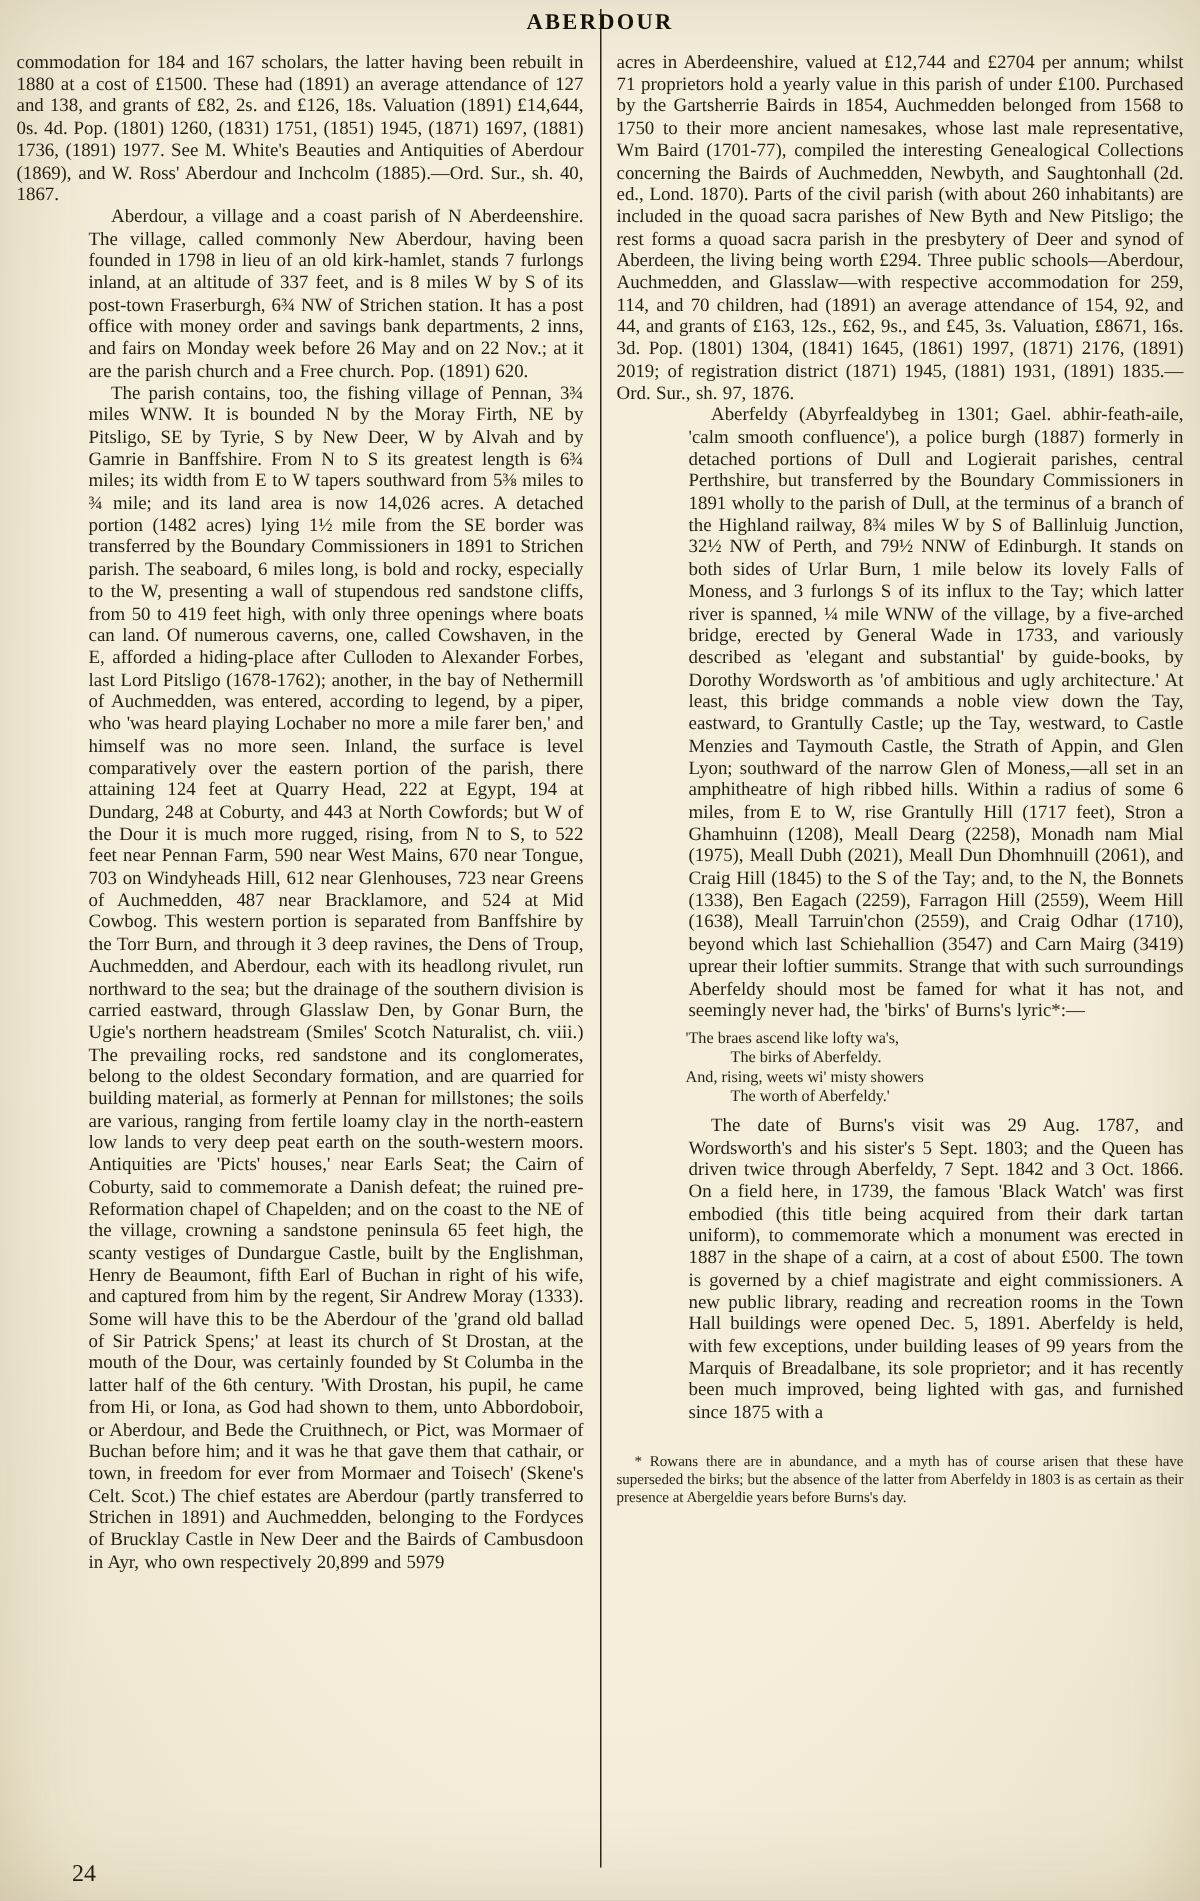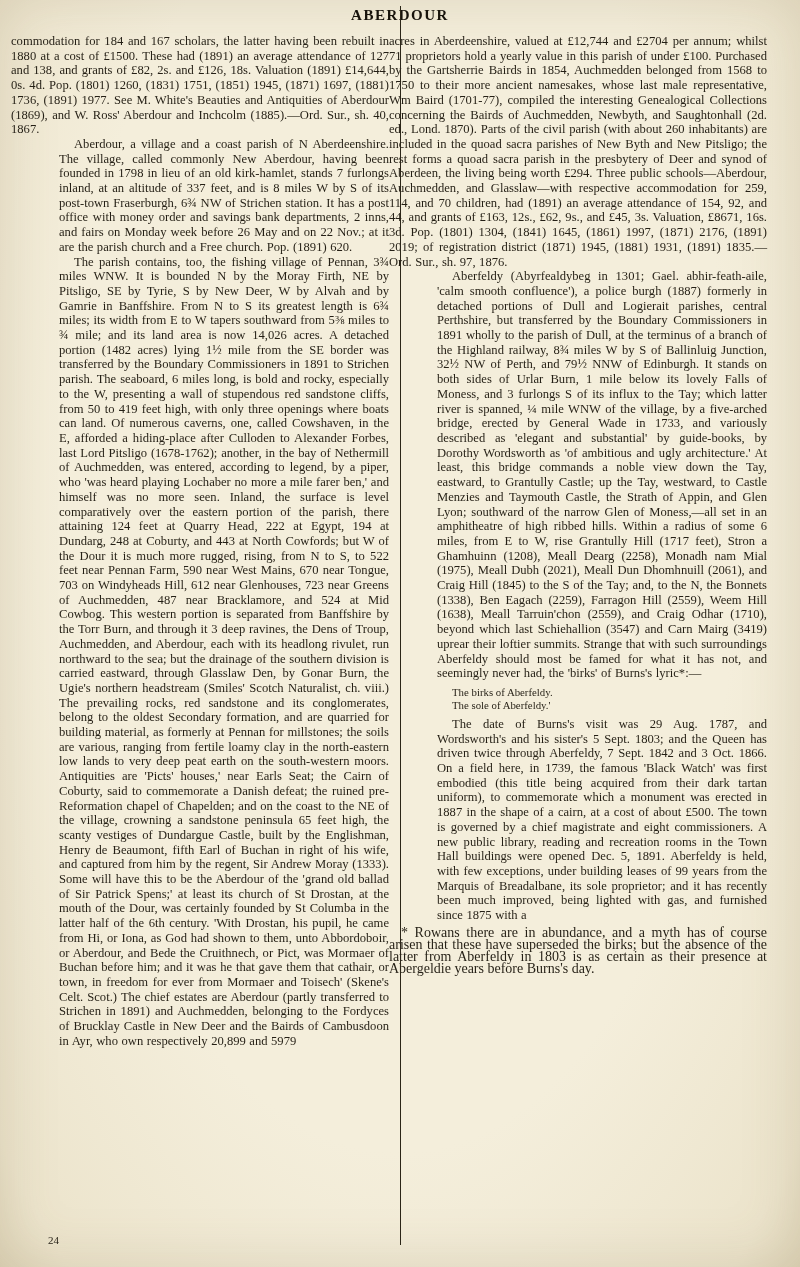--- a/index.html
+++ b/index.html
@@ -33,20 +33,21 @@
   .divider {
     position: absolute;
     left: 400px;
     top: 6px;
     bottom: 22px;
     width: 1px;
     background: #2b2517;
   }
   .columns {
     display: flex;
+    gap: 22px;
     padding: 10px 11px 0 11px;
   }
   .col {
     width: 378px;
     flex: 0 0 378px;
   }
   .para {
     margin: 0;
     font-size: 12.6px;
     line-height: 14.7px;
@@ -56,33 +57,33 @@
   .para.indent {
     text-indent: 15px;
     margin-left: 48px;
   }
   .poem {
     margin: 5px 0 5px 46px;
     font-size: 10.8px;
     line-height: 13px;
   }
   .poem-line { white-space: nowrap; }
-  .poem-line.refrain { margin-left: 17px; }
+  .poem-line.refrain { margin-left: 30px; }
   .footnote {
-    margin-top: 4px;
-    font-size: 14px;
+    margin-top: 20px;
+    font-size: 10px;
     line-height: 12.2px;
     text-align: justify;
     text-indent: 12px;
   }
   .page-number {
     position: absolute;
     left: 48px;
-    bottom: 21px;
-    font-size: 11px;
+    bottom: 8px;
+    font-size: 16px;
     color: #241f15;
   }
 </style>
 </head>
 <body>
 
 <div class="page">
 
   <header class="running-heads">
     <div class="head">ABERDOUR</div>
@@ -95,22 +96,24 @@
     <section class="col">
       <p class="para">commodation for 184 and 167 scholars, the latter having been rebuilt in 1880 at a cost of £1500. These had (1891) an average attendance of 127 and 138, and grants of £82, 2s. and £126, 18s. Valuation (1891) £14,644, 0s. 4d. Pop. (1801) 1260, (1831) 1751, (1851) 1945, (1871) 1697, (1881) 1736, (1891) 1977. See M. White's Beauties and Antiquities of Aberdour (1869), and W. Ross' Aberdour and Inchcolm (1885).—Ord. Sur., sh. 40, 1867.</p>
       <p class="para indent">Aberdour, a village and a coast parish of N Aberdeenshire. The village, called commonly New Aberdour, having been founded in 1798 in lieu of an old kirk-hamlet, stands 7 furlongs inland, at an altitude of 337 feet, and is 8 miles W by S of its post-town Fraserburgh, 6¾ NW of Strichen station. It has a post office with money order and savings bank departments, 2 inns, and fairs on Monday week before 26 May and on 22 Nov.; at it are the parish church and a Free church. Pop. (1891) 620.</p>
       <p class="para indent">The parish contains, too, the fishing village of Pennan, 3¾ miles WNW. It is bounded N by the Moray Firth, NE by Pitsligo, SE by Tyrie, S by New Deer, W by Alvah and by Gamrie in Banffshire. From N to S its greatest length is 6¾ miles; its width from E to W tapers southward from 5⅜ miles to ¾ mile; and its land area is now 14,026 acres. A detached portion (1482 acres) lying 1½ mile from the SE border was transferred by the Boundary Commissioners in 1891 to Strichen parish. The seaboard, 6 miles long, is bold and rocky, especially to the W, presenting a wall of stupendous red sandstone cliffs, from 50 to 419 feet high, with only three openings where boats can land. Of numerous caverns, one, called Cowshaven, in the E, afforded a hiding-place after Culloden to Alexander Forbes, last Lord Pitsligo (1678-1762); another, in the bay of Nethermill of Auchmedden, was entered, according to legend, by a piper, who 'was heard playing Lochaber no more a mile farer ben,' and himself was no more seen. Inland, the surface is level comparatively over the eastern portion of the parish, there attaining 124 feet at Quarry Head, 222 at Egypt, 194 at Dundarg, 248 at Coburty, and 443 at North Cowfords; but W of the Dour it is much more rugged, rising, from N to S, to 522 feet near Pennan Farm, 590 near West Mains, 670 near Tongue, 703 on Windyheads Hill, 612 near Glenhouses, 723 near Greens of Auchmedden, 487 near Bracklamore, and 524 at Mid Cowbog. This western portion is separated from Banffshire by the Torr Burn, and through it 3 deep ravines, the Dens of Troup, Auchmedden, and Aberdour, each with its headlong rivulet, run northward to the sea; but the drainage of the southern division is carried eastward, through Glasslaw Den, by Gonar Burn, the Ugie's northern headstream (Smiles' Scotch Naturalist, ch. viii.) The prevailing rocks, red sandstone and its conglomerates, belong to the oldest Secondary formation, and are quarried for building material, as formerly at Pennan for millstones; the soils are various, ranging from fertile loamy clay in the north-eastern low lands to very deep peat earth on the south-western moors. Antiquities are 'Picts' houses,' near Earls Seat; the Cairn of Coburty, said to commemorate a Danish defeat; the ruined pre-Reformation chapel of Chapelden; and on the coast to the NE of the village, crowning a sandstone peninsula 65 feet high, the scanty vestiges of Dundargue Castle, built by the Englishman, Henry de Beaumont, fifth Earl of Buchan in right of his wife, and captured from him by the regent, Sir Andrew Moray (1333). Some will have this to be the Aberdour of the 'grand old ballad of Sir Patrick Spens;' at least its church of St Drostan, at the mouth of the Dour, was certainly founded by St Columba in the latter half of the 6th century. 'With Drostan, his pupil, he came from Hi, or Iona, as God had shown to them, unto Abbordoboir, or Aberdour, and Bede the Cruithnech, or Pict, was Mormaer of Buchan before him; and it was he that gave them that cathair, or town, in freedom for ever from Mormaer and Toisech' (Skene's Celt. Scot.) The chief estates are Aberdour (partly transferred to Strichen in 1891) and Auchmedden, belonging to the Fordyces of Brucklay Castle in New Deer and the Bairds of Cambusdoon in Ayr, who own respectively 20,899 and 5979</p>
     </section>
 
     <section class="col">
       <p class="para">acres in Aberdeenshire, valued at £12,744 and £2704 per annum; whilst 71 proprietors hold a yearly value in this parish of under £100. Purchased by the Gartsherrie Bairds in 1854, Auchmedden belonged from 1568 to 1750 to their more ancient namesakes, whose last male representative, Wm Baird (1701-77), compiled the interesting Genealogical Collections concerning the Bairds of Auchmedden, Newbyth, and Saughtonhall (2d. ed., Lond. 1870). Parts of the civil parish (with about 260 inhabitants) are included in the quoad sacra parishes of New Byth and New Pitsligo; the rest forms a quoad sacra parish in the presbytery of Deer and synod of Aberdeen, the living being worth £294. Three public schools—Aberdour, Auchmedden, and Glasslaw—with respective accommodation for 259, 114, and 70 children, had (1891) an average attendance of 154, 92, and 44, and grants of £163, 12s., £62, 9s., and £45, 3s. Valuation, £8671, 16s. 3d. Pop. (1801) 1304, (1841) 1645, (1861) 1997, (1871) 2176, (1891) 2019; of registration district (1871) 1945, (1881) 1931, (1891) 1835.—Ord. Sur., sh. 97, 1876.</p>
       <p class="para indent">Aberfeldy (Abyrfealdybeg in 1301; Gael. abhir-feath-aile, 'calm smooth confluence'), a police burgh (1887) formerly in detached portions of Dull and Logierait parishes, central Perthshire, but transferred by the Boundary Commissioners in 1891 wholly to the parish of Dull, at the terminus of a branch of the Highland railway, 8¾ miles W by S of Ballinluig Junction, 32½ NW of Perth, and 79½ NNW of Edinburgh. It stands on both sides of Urlar Burn, 1 mile below its lovely Falls of Moness, and 3 furlongs S of its influx to the Tay; which latter river is spanned, ¼ mile WNW of the village, by a five-arched bridge, erected by General Wade in 1733, and variously described as 'elegant and substantial' by guide-books, by Dorothy Wordsworth as 'of ambitious and ugly architecture.' At least, this bridge commands a noble view down the Tay, eastward, to Grantully Castle; up the Tay, westward, to Castle Menzies and Taymouth Castle, the Strath of Appin, and Glen Lyon; southward of the narrow Glen of Moness,—all set in an amphitheatre of high ribbed hills. Within a radius of some 6 miles, from E to W, rise Grantully Hill (1717 feet), Stron a Ghamhuinn (1208), Meall Dearg (2258), Monadh nam Mial (1975), Meall Dubh (2021), Meall Dun Dhomhnuill (2061), and Craig Hill (1845) to the S of the Tay; and, to the N, the Bonnets (1338), Ben Eagach (2259), Farragon Hill (2559), Weem Hill (1638), Meall Tarruin'chon (2559), and Craig Odhar (1710), beyond which last Schiehallion (3547) and Carn Mairg (3419) uprear their loftier summits. Strange that with such surroundings Aberfeldy should most be famed for what it has not, and seemingly never had, the 'birks' of Burns's lyric*:—</p>
       <div class="poem">
+        <div class="poem-line">'The braes ascend like lofty wa's,</div>
         <div class="poem-line refrain">The birks of Aberfeldy.</div>
-        <div class="poem-line refrain">The sole of Aberfeldy.'</div>
+        <div class="poem-line">And, rising, weets wi' misty showers</div>
+        <div class="poem-line refrain">The worth of Aberfeldy.'</div>
       </div>
       <p class="para indent">The date of Burns's visit was 29 Aug. 1787, and Wordsworth's and his sister's 5 Sept. 1803; and the Queen has driven twice through Aberfeldy, 7 Sept. 1842 and 3 Oct. 1866. On a field here, in 1739, the famous 'Black Watch' was first embodied (this title being acquired from their dark tartan uniform), to commemorate which a monument was erected in 1887 in the shape of a cairn, at a cost of about £500. The town is governed by a chief magistrate and eight commissioners. A new public library, reading and recreation rooms in the Town Hall buildings were opened Dec. 5, 1891. Aberfeldy is held, with few exceptions, under building leases of 99 years from the Marquis of Breadalbane, its sole proprietor; and it has recently been much improved, being lighted with gas, and furnished since 1875 with a</p>
       <div class="footnote">* Rowans there are in abundance, and a myth has of course arisen that these have superseded the birks; but the absence of the latter from Aberfeldy in 1803 is as certain as their presence at Abergeldie years before Burns's day.</div>
     </section>
 
   </div>
 
   <div class="page-number">24</div>
 
 </div>

